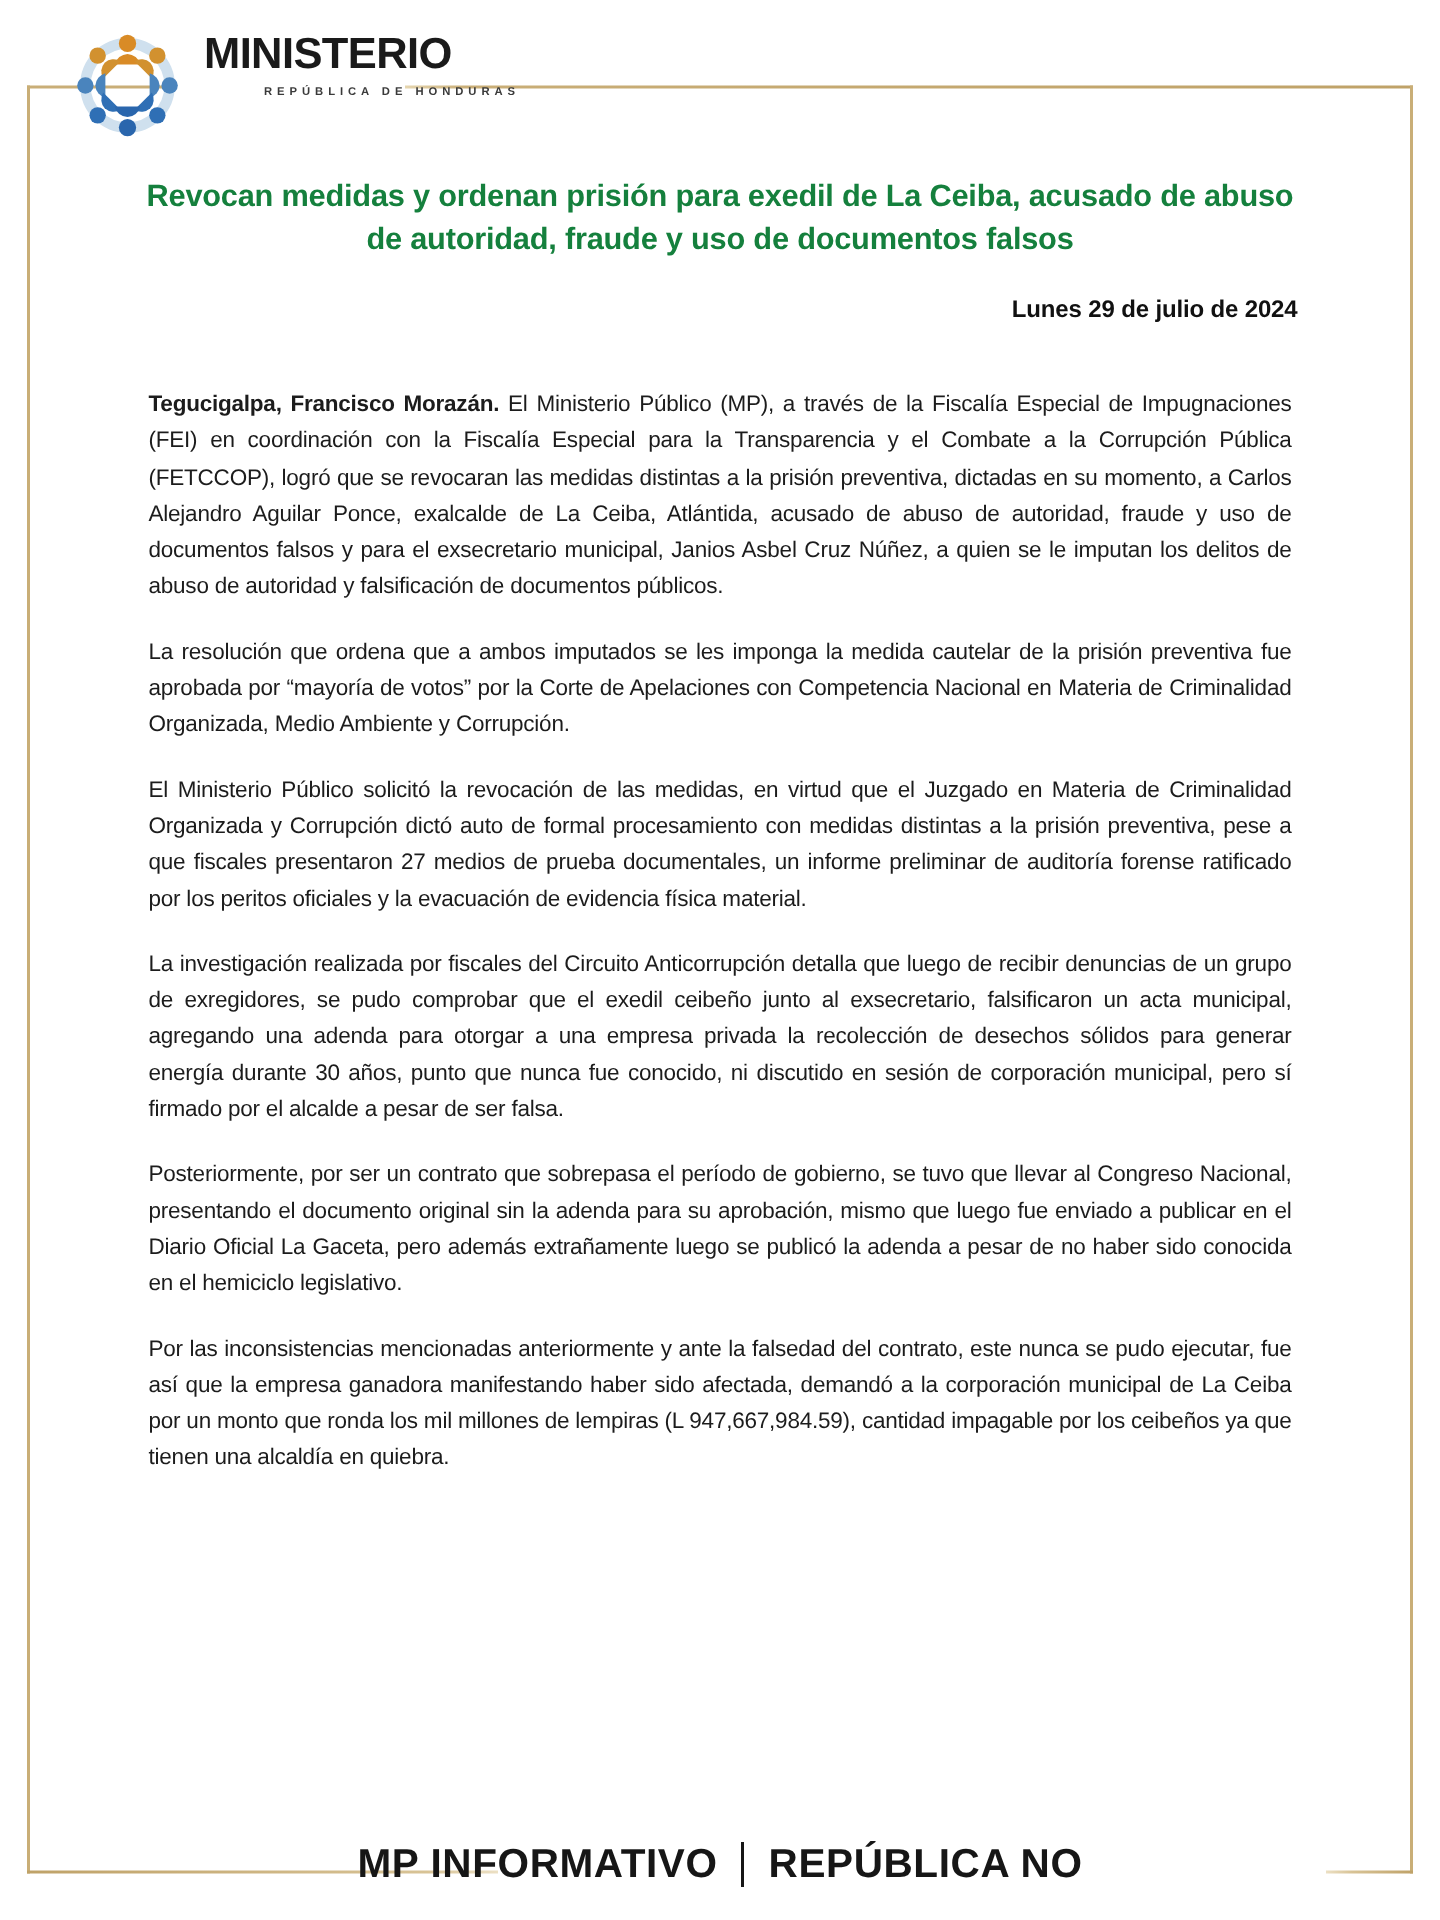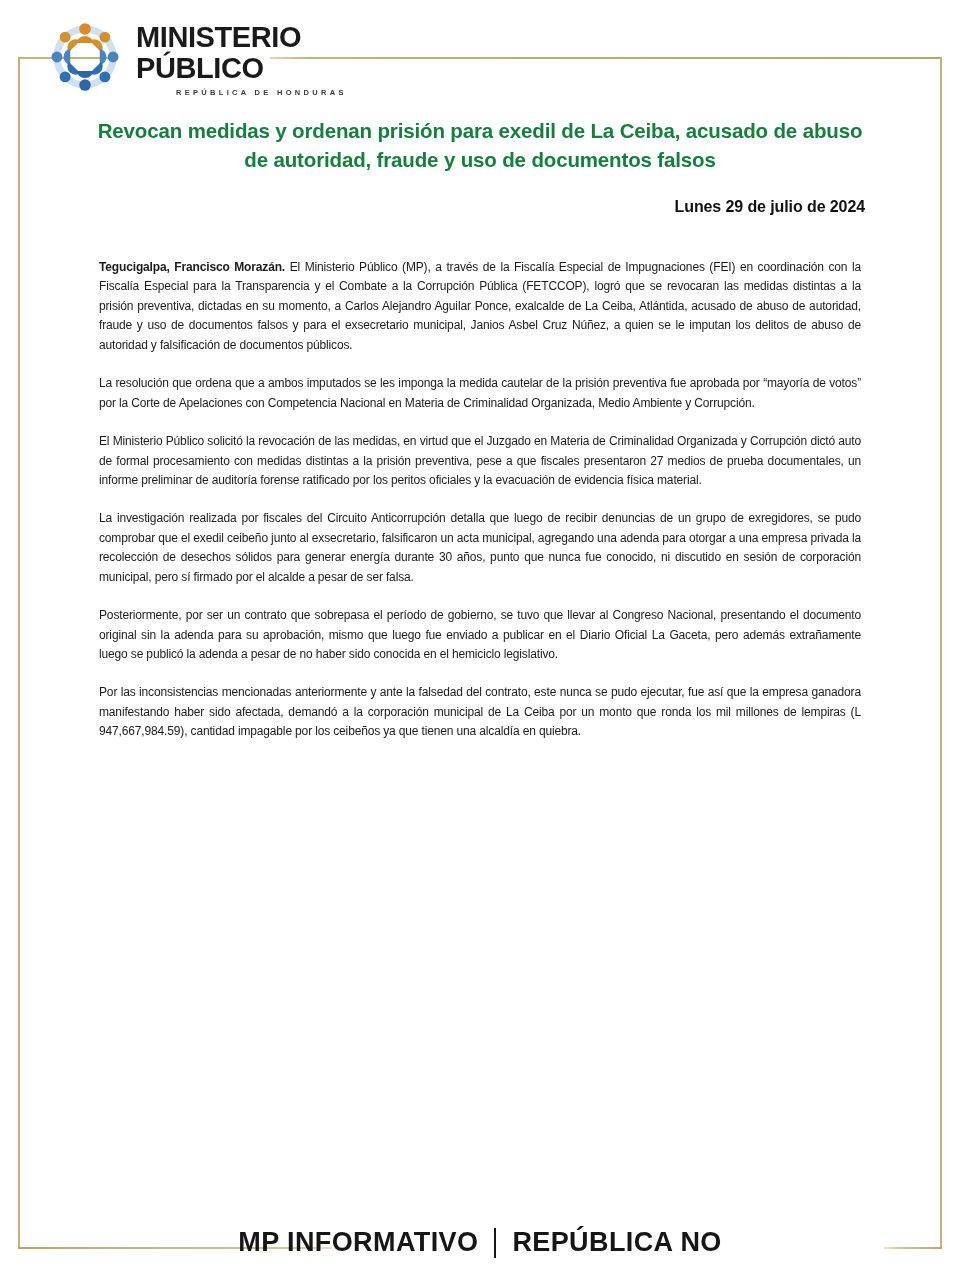--- a/index.html
+++ b/index.html
@@ -61,21 +61,21 @@
     position: absolute;
     left: 0; top: 0;
     width: 960px;
     height: 112px;
   }
   .logo-wrap {
     position: absolute;
     left: 46px;
     top: 18px;
     display: flex;
-    align-items: flex-end;
+    align-items: flex-start;
     gap: 12px;
   }
   .logo-mark { width: 78px; height: 78px; display:block; }
   .logo-text { line-height: 1; padding-top: 4px; }
   .logo-text .l1,
   .logo-text .l2 {
     font-family: "Liberation Sans", sans-serif;
     font-weight: bold;
     font-size: 29px;
     letter-spacing: -0.4px;
@@ -119,21 +119,21 @@
   
   .article {
     position: absolute;
     left: 99px;
     top: 258px;
     width: 762px;
   }
   .article p {
     margin: 0 0 19px 0;
     font-family: "Liberation Sans", sans-serif;
-    font-size: 12px;
+    font-size: 15px;
     line-height: 1.62;
     color: #1c1c1c;
     text-align: justify;
     text-justify: inter-word;
     letter-spacing: -0.15px;
   }
   .article p:last-child { margin-bottom: 0; }
   .article b { font-weight: bold; }
 
   
@@ -214,21 +214,20 @@
         </g>
         <g fill="#2a66ad">
           <circle cx="50" cy="86" r="7.4"></circle>
           <path d="M50 77 a12 12 0 0 0 11 -9 h-22 a12 12 0 0 0 11 9z"></path>
         </g>
       </g>
     </svg>
 
     <div class="logo-text">
       <span class="l1">MINISTERIO</span>
-      <span class="l2">PÚBLICO</span>
       <span class="l3">REPÚBLICA DE HONDURAS</span>
     </div>
   </div>
 </div>
 
 <div class="title">Revocan medidas y ordenan prisión para exedil de La Ceiba, acusado de abuso de autoridad, fraude y uso de documentos falsos</div>
 <div class="dateline">Lunes 29 de julio de 2024</div>
 
 <div class="article">
     <p><b>Tegucigalpa, Francisco Morazán.</b> El Ministerio Público (MP), a través de la Fiscalía Especial de Impugnaciones (FEI) en coordinación con la Fiscalía Especial para la Transparencia y el Combate a la Corrupción Pública (FETCCOP), logró que se revocaran las medidas distintas a la prisión preventiva, dictadas en su momento, a Carlos Alejandro Aguilar Ponce, exalcalde de La Ceiba, Atlántida, acusado de abuso de autoridad, fraude y uso de documentos falsos y para el exsecretario municipal, Janios Asbel Cruz Núñez, a quien se le imputan los delitos de abuso de autoridad y falsificación de documentos públicos.</p>

